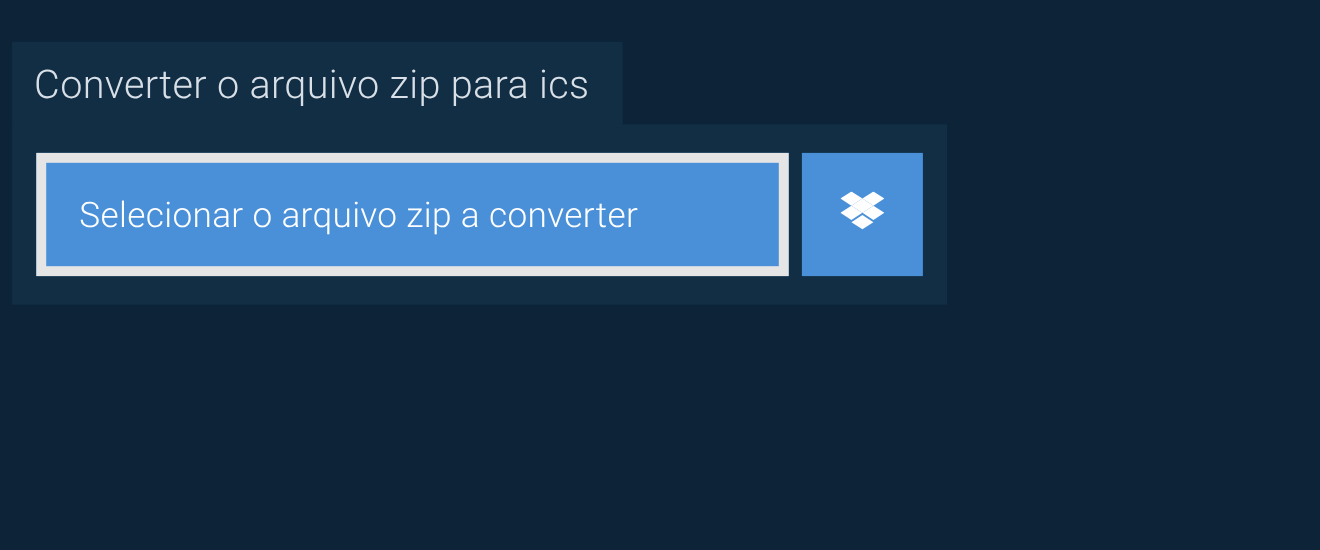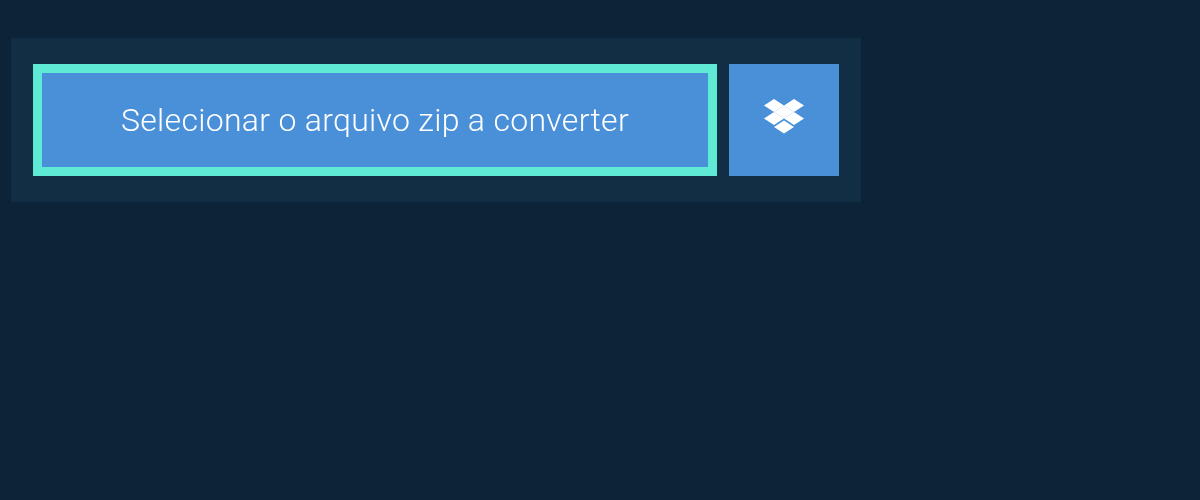--- a/index.html
+++ b/index.html
@@ -36,26 +36,26 @@
     }
     .content {
       padding: 26px 22px 26px 22px;
       display: flex;
       gap: 12px;
       align-items: stretch;
     }
     .select-button {
       flex: 1;
       background-color: #4a90d9;
-      border: 9px solid #5eead4;
+      border: 9px solid #e5e5e5;
       color: #ffffff;
       font-size: 32px;
       font-weight: 300;
       padding: 28px 30px;
-      text-align: center;
+      text-align: left;
       cursor: pointer;
       letter-spacing: 0.3px;
     }
     .dropbox-button {
       width: 110px;
       background-color: #4a90d9;
       display: flex;
       align-items: center;
       justify-content: center;
       cursor: pointer;
@@ -63,20 +63,25 @@
     .dropbox-icon {
       width: 40px;
       height: 38px;
       fill: #ffffff;
     }
   </style>
 </head>
 <body>
 
 <div class="panel">
+  <div class="tab-bar">
+    <div class="tab">
+      <span>Converter o arquivo zip para ics</span>
+    </div>
+  </div>
   <div class="content">
     <div class="select-button">
       <span>Selecionar o arquivo zip a converter</span>
     </div>
     <div class="dropbox-button">
       <span>
         <svg class="dropbox-icon" viewBox="0 0 40 38">
           <path d="M10 0 L20 6.5 L10 13 L0 6.5 Z"></path>
           <path d="M30 0 L40 6.5 L30 13 L20 6.5 Z"></path>
           <path d="M0 6.5 L10 13 L20 6.5 L10 0 Z" opacity="0"></path>

